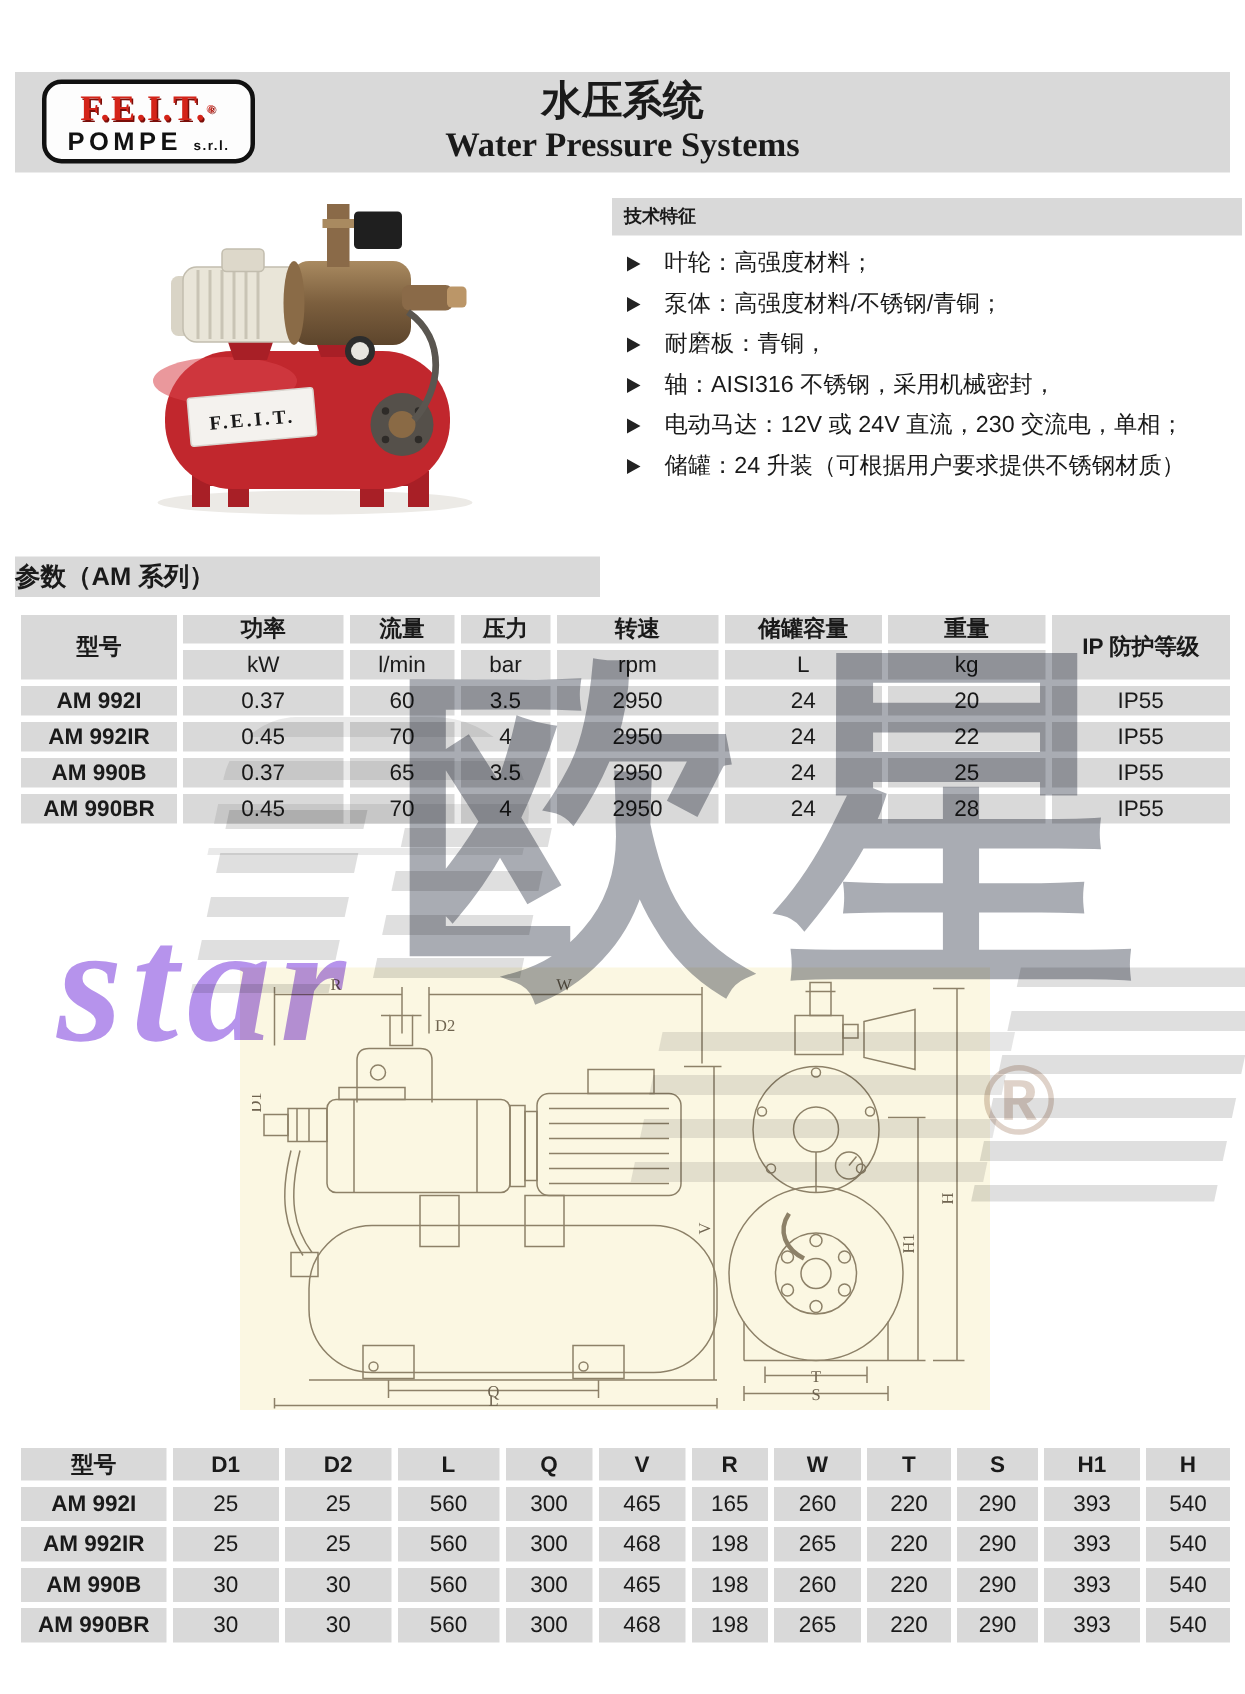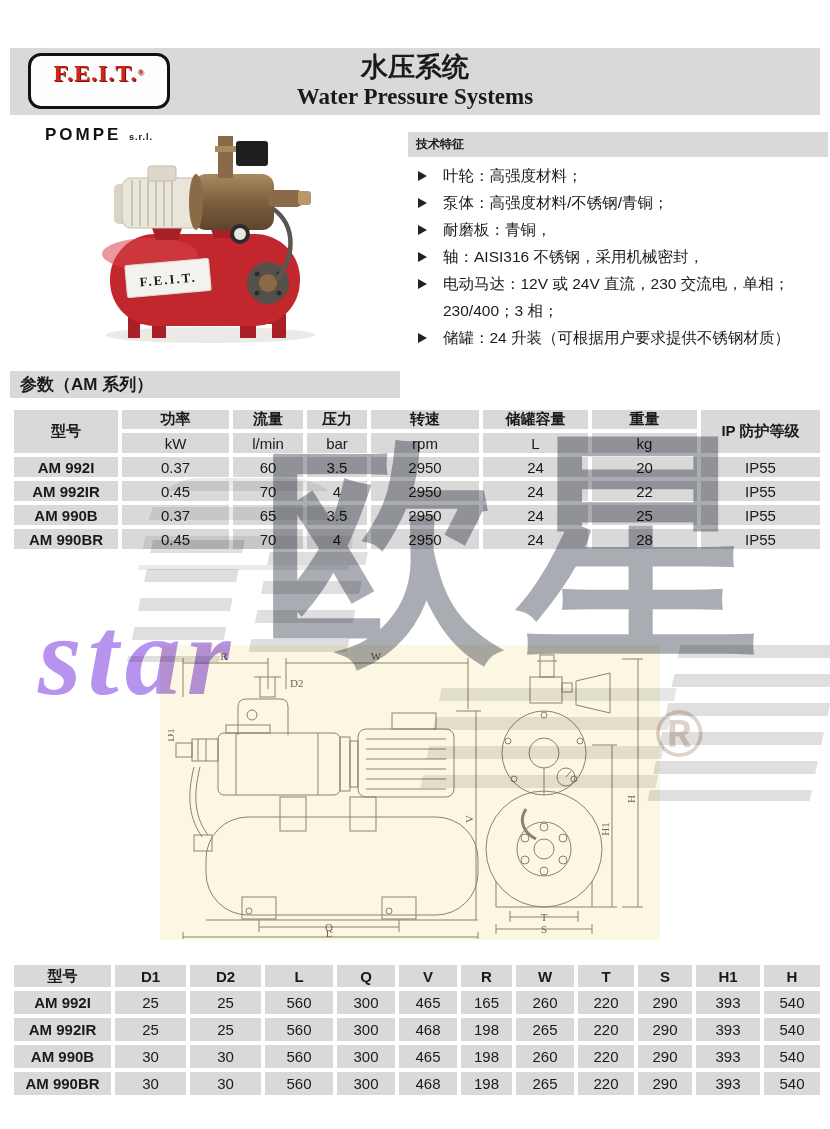--- a/index.html
+++ b/index.html
@@ -12,21 +12,21 @@
   .header-band { position:absolute; left:10px; top:48px; width:810px; height:67px; background:#d9d9d9; }
   .logo-box {
     position:absolute; left:18px; top:5px; width:142px; height:56px; background:#fdfdfd;
     border:3px solid #111; border-radius:13px; text-align:center; padding-top:5px;
   }
   .logo-feit {
     font-family:"Liberation Serif", serif; font-weight:bold; font-size:24px; line-height:24px;
     color:#d42419; letter-spacing:1px; text-shadow:1px 1px 0 #7a0d08;
   }
   .logo-reg { font-size:8px; vertical-align:top; color:#d42419; }
-  .logo-pompe { font-weight:bold; font-size:17px; line-height:19px; letter-spacing:3px; color:#111;margin-top:40px; }
+  .logo-pompe { font-weight:bold; font-size:17px; line-height:19px; letter-spacing:3px; color:#111; }
   .logo-srl { font-size:9px; letter-spacing:1px; font-weight:bold; }
   .titles { position:absolute; left:0; right:0; top:3px; text-align:center; }
   .title-zh { font-size:27px; font-weight:bold; line-height:32px; font-family:"Liberation Sans",sans-serif; }
   .title-en { font-size:23px; font-weight:bold; line-height:28px; font-family:"Liberation Serif", serif; }
 
   
   .feat-head {
     position:absolute; left:408px; top:132px; width:420px; height:25px; background:#d9d9d9;
     font-size:12px; font-weight:bold; line-height:25px; padding-left:8px;
   }
@@ -34,21 +34,21 @@
   .feat-item { display:flex; align-items:flex-start; font-size:15.5px; line-height:27px; }
   .arrow-bullet {
     flex:0 0 auto; width:0; height:0; margin:9px 16px 0 10px;
     border-left:9px solid #222; border-top:5px solid transparent; border-bottom:5px solid transparent;
   }
   .feat-cont { margin-left:35px; font-size:15.5px; line-height:27px; }
 
   
   .params-band {
     position:absolute; left:10px; top:371px; width:390px; height:27px; background:#d9d9d9;
-    font-size:17px; font-weight:bold; line-height:27px; padding-left:10px;
+    font-size:17px; font-weight:bold; line-height:27px; padding-left:0;
   }
 
   
   table { border-collapse:collapse; table-layout:fixed; }
   .spec-table { position:absolute; left:10px; top:406px; width:810px; }
   .dim-table  { position:absolute; left:10px; top:961px; width:810px; }
   th, td {
     background:#d9d9d9; border:4px solid #ffffff; text-align:center; vertical-align:middle;
     font-size:15px; overflow:hidden; white-space:nowrap;
   }
@@ -184,21 +184,20 @@
         <span>耐磨板：青铜，</span>
       </div>
     <div class="feat-item">
         <span class="arrow-bullet"></span>
         <span>轴：AISI316 不锈钢，采用机械密封，</span>
       </div>
     <div class="feat-item">
         <span class="arrow-bullet"></span>
         <span>电动马达：12V 或 24V 直流，230 交流电，单相；</span>
       </div>
-    <div class="feat-cont">230/400；3 相；</div>
     <div class="feat-item">
         <span class="arrow-bullet"></span>
         <span>储罐：24 升装（可根据用户要求提供不锈钢材质）</span>
       </div>
   </div>
 
   <div class="params-band">参数（AM 系列）</div>
 
   <table class="spec-table">
     <colgroup>

